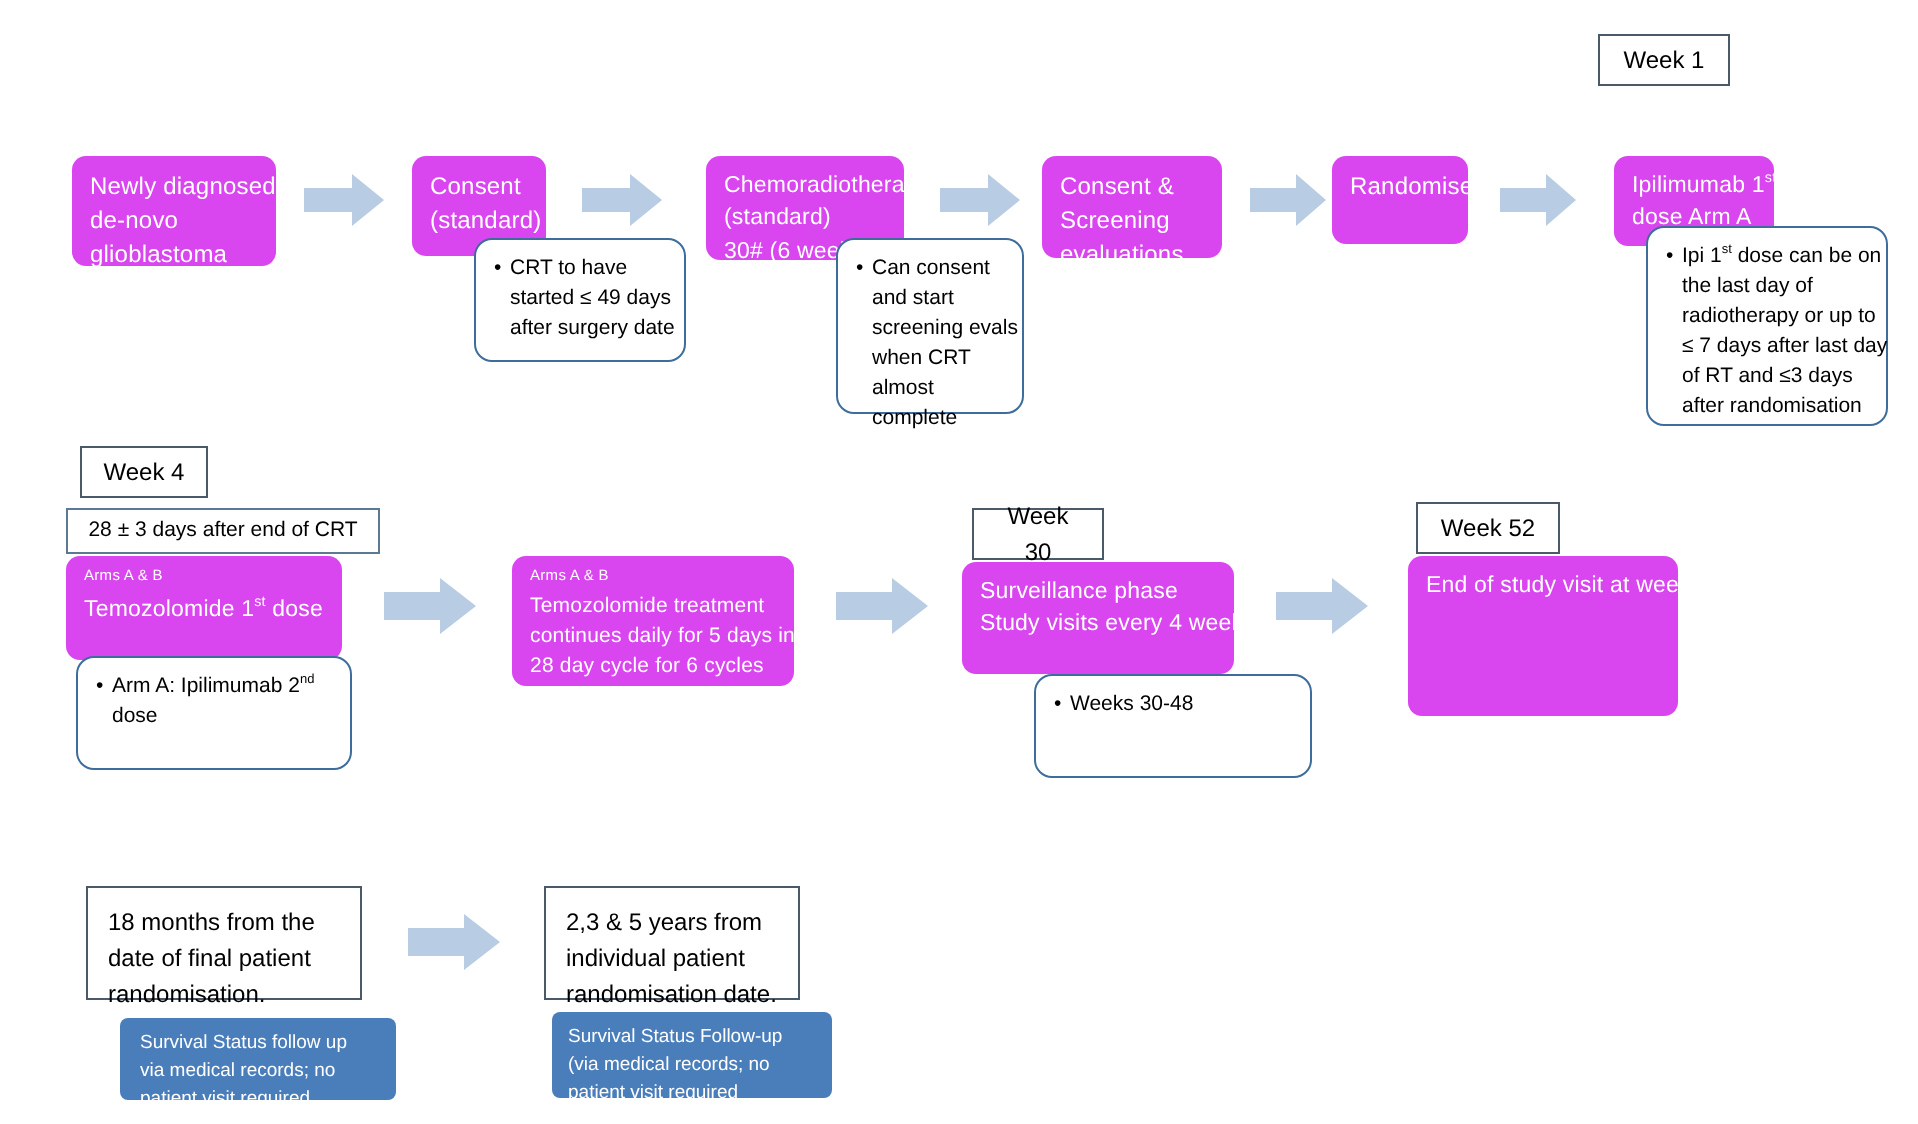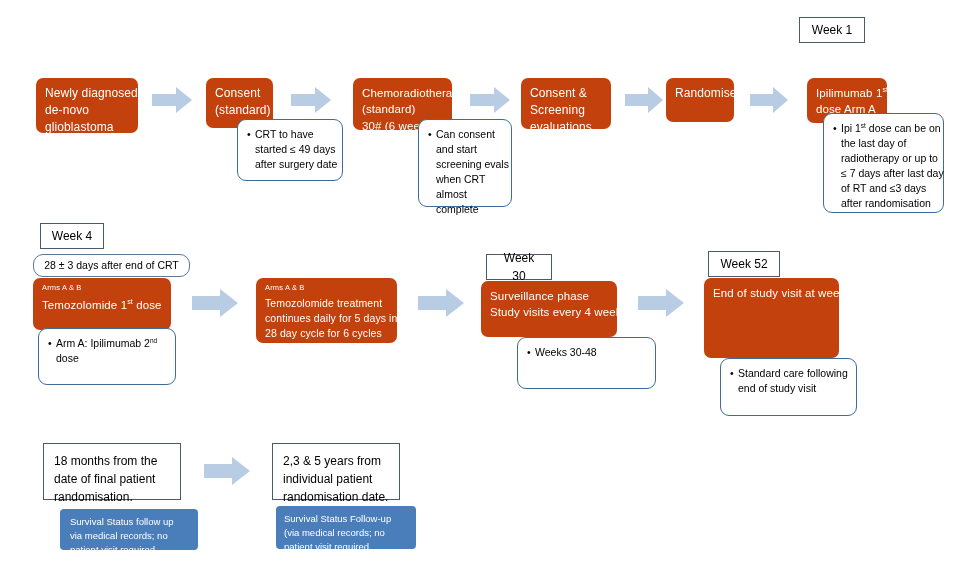--- a/index.html
+++ b/index.html
@@ -15,21 +15,21 @@
     position: relative;
     width: 959px;
     height: 562px;
     background: #ffffff;
     overflow: hidden;
   }
 
   
   .pbox {
     position: absolute;
-    background: #c2410c;
+    background: #d946ef;
     color: #ffffff;
     border-radius: 7px;
     box-sizing: border-box;
     padding: 7px 9px 6px 9px;
     font-size: 11.5px;
     line-height: 1.42;
     letter-spacing: .1px;
   }
   .pbox.big { font-size: 12px; }
   .pbox .line { display: block; white-space: nowrap; }
@@ -86,21 +86,21 @@
   .obox {
     position: absolute;
     background: #ffffff;
     border: 1px solid #4a5a69;
     box-sizing: border-box;
     color: #000000;
     font-size: 12px;
     line-height: 1.5;
     padding: 5px 9px;
   }
-  .obox.thin { border-color: #5b7894; border-radius: 10px; }
+  .obox.thin { border-color: #5b7894; }
   .obox .line { display: block; white-space: nowrap; }
   .obox.center {
     display: flex;
     align-items: center;
     justify-content: center;
     text-align: center;
   }
 
   
   .arrow {
@@ -287,28 +287,20 @@
   </div>
 
   <div class="obox center" style="left:708px; top:251px; width:72px; height:26px;">
     <span>Week 52</span>
   </div>
 
   <div class="pbox" style="left:704px; top:278px; width:135px; height:80px;">
     <span class="line">End of study visit at week 52</span>
   </div>
 
-  <div class="cbox" style="left:720px; top:358px; width:137px; height:58px;">
-    <ul>
-      <li>
-        <span class="line">Standard care following</span>
-        <span class="line">end of study visit</span>
-      </li>
-    </ul>
-  </div>
 
   <div class="obox" style="left:43px; top:443px; width:138px; height:57px; padding:8px 10px;">
     <span class="line">18 months from the</span>
     <span class="line">date of  final patient</span>
     <span class="line">randomisation.</span>
   </div>
 
   <div class="nbox" style="left:60px; top:509px; width:138px; height:41px;padding-left:10px;">
     <span class="line">Survival Status follow up</span>
     <span class="line">via medical records; no</span>

